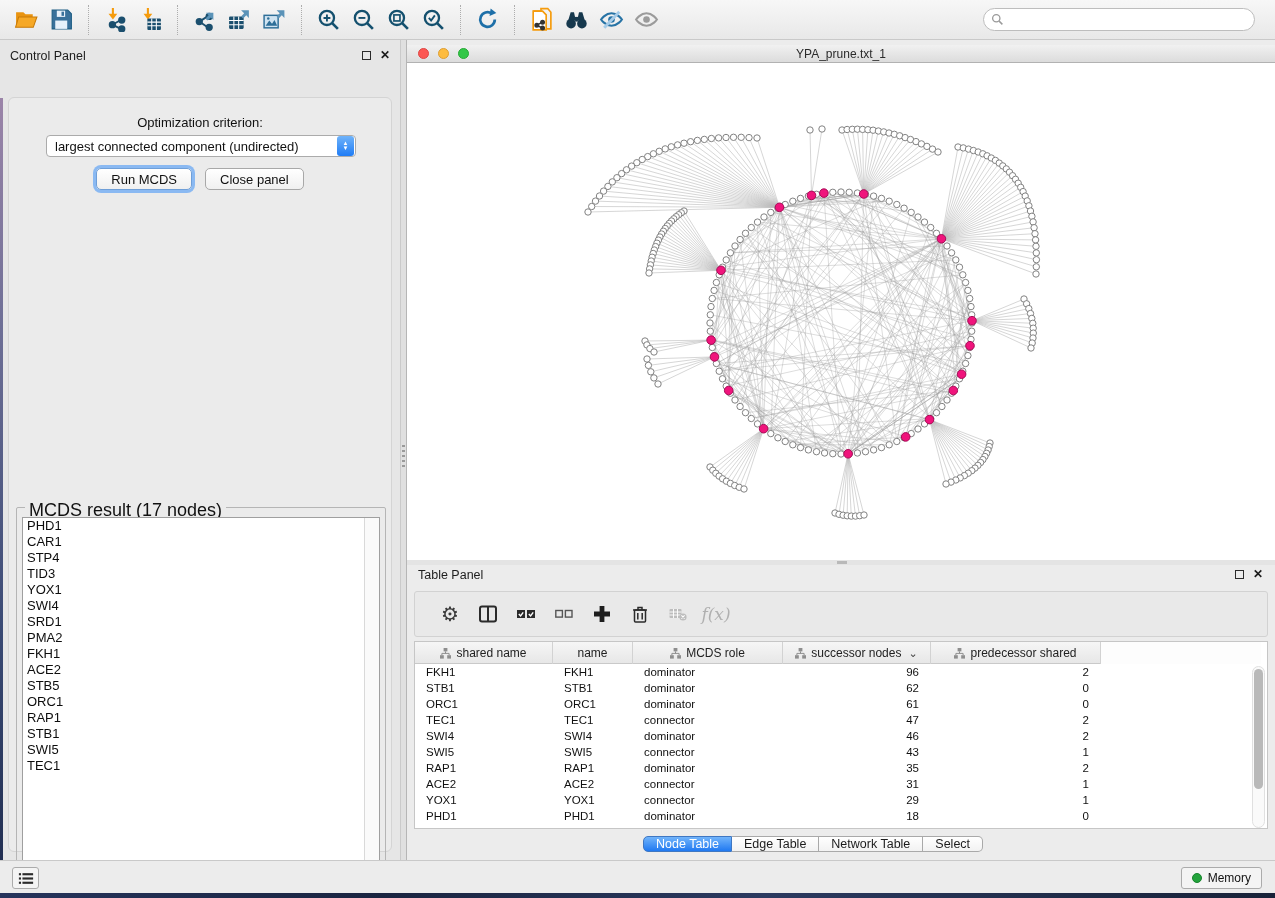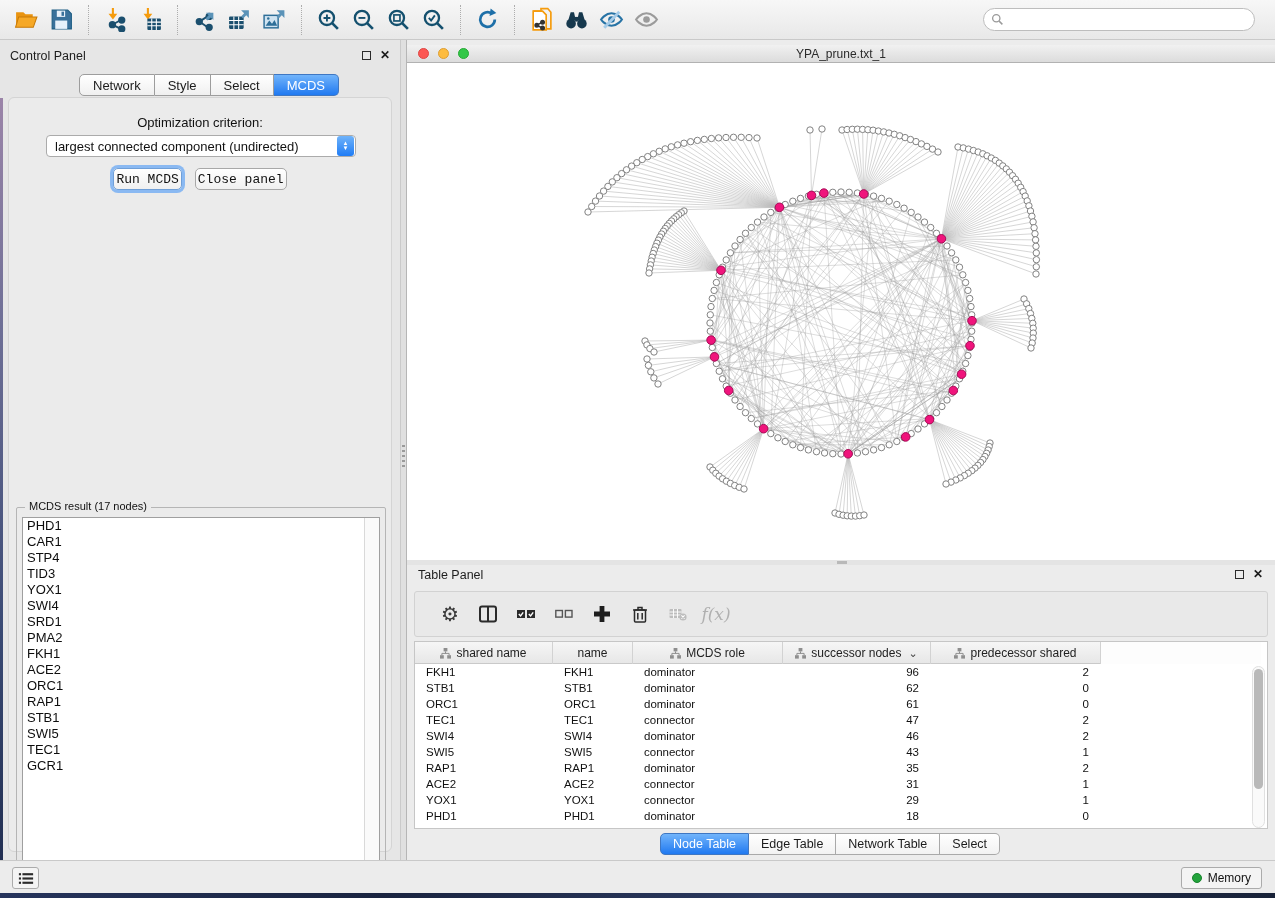--- a/index.html
+++ b/index.html
@@ -43,29 +43,29 @@
   .ctab-content { position:absolute; left:8px; top:57px; width:384px; height:755px;
     background:#ebebeb; border:1px solid #d4d4d4; border-radius:6px; }
   .opt-label { position:absolute; left:0; top:17px; width:100%; text-align:center; font-size:13px; color:#111; }
   .opt-select { position:absolute; left:37px; top:37px; width:310px; height:22px; background:#fff;
     border:1px solid #ababab; border-radius:4px; display:flex; align-items:center; }
   .opt-select .val { flex:1; font-size:13px; color:#111; padding-left:8px; white-space:nowrap; overflow:hidden; }
   .opt-stepper { width:17px; height:20px; margin-right:1px; border-radius:3px;
     background:linear-gradient(#6fb3fa,#1f7cf5); display:flex; flex-direction:column;
     align-items:center; justify-content:center; color:#fff; font-size:6px; line-height:5px; }
   .btn-row { position:absolute; left:0; top:70px; width:100%; display:flex; justify-content:center; gap:13px; }
-  .mac-btn { height:22px; padding:0 2px; background:linear-gradient(#ffffff,#f0f0f0);
+  .mac-btn { height:22px; padding:0 14px; background:linear-gradient(#ffffff,#f0f0f0);
     border:1px solid #a8a8a8; border-radius:5px; font-size:13px; color:#111;
-    display:flex; align-items:center; font-family:Liberation Mono, monospace; }
+    display:flex; align-items:center; font-family:Liberation Sans, sans-serif; }
   .mac-btn.focused { box-shadow:0 0 0 3px rgba(106,168,244,.75); border-color:#6f9fd8; }
 
   .group-box { position:absolute; left:7px; top:409px; width:370px; height:372px;
     border:1px solid #b5b5b5; border-radius:2px; }
   .group-title { position:absolute; left:8px; top:-8px; background:#ebebeb; padding:0 4px;
-    font-size:11px; color:#111; }
+    font-size:18px; color:#111; }
   .mcds-list { position:absolute; left:5px; top:9px; width:358px; height:355px; background:#fff;
     border:1px solid #9f9f9f; overflow:hidden; }
   .mcds-scroll { position:absolute; right:0; top:0; width:15px; height:100%;
     background:#fafafa; border-left:1px solid #d9d9d9; }
   .mcds-item { font-size:13px; color:#0d0d0d; height:16px; line-height:16px; padding-left:4px; }
 
   .vsplit { position:absolute; left:400px; top:40px; width:7px; height:820px; background:#e0e0e0;
     border-left:1px solid #cacaca; border-right:1px solid #b6b6b6; }
   .vsplit .dots { position:absolute; left:1px; top:405px; width:3px; height:22px;
     background:repeating-linear-gradient(#9a9a9a 0 2px, transparent 2px 5px); }
@@ -105,21 +105,21 @@
   .th svg { width:11px; height:11px; }
   .th .sort { font-size:11px; color:#444; margin-left:2px; line-height:8px; }
   .tbody { position:absolute; left:0; top:22px; width:838px; }
   .trow { display:flex; height:16px; line-height:16px; font-size:11.5px; color:#111; }
   .td { padding:0 11px; white-space:nowrap; overflow:hidden; }
   .td.num { text-align:right; padding-right:12px; }
   .tscroll { position:absolute; right:2px; top:24px; width:13px; height:162px; background:#fafafa;
     border:1px solid #e0e0e0; border-radius:7px; }
   .tscroll .thumb { position:absolute; left:1px; top:2px; width:9px; height:120px; background:#b9b9b9; border-radius:5px; }
 
-  .bottom-tabs { position:absolute; left:253px; top:268px; display:flex; height:22px; }
+  .bottom-tabs { position:absolute; left:236px; top:268px; display:flex; height:22px;align-items:center; }
   .btab { min-width:58px; padding:0 12px; display:flex; align-items:center; justify-content:center;
     font-size:12.5px; color:#1c1c1c; background:linear-gradient(#ffffff,#f2f2f2); border:1px solid #a9a9a9; border-left:none; }
   .btab:first-child { border-left:1px solid #a9a9a9; border-radius:5px 0 0 5px; }
   .btab:last-child { border-radius:0 5px 5px 0; }
   .btab.active { background:linear-gradient(#71b4fb,#2079f1); color:#fff; border-color:#3f77c2; }
 
   
   .status-bar { position:absolute; left:0; top:860px; width:1275px; height:33px; background:#ececec;
     border-top:1px solid #c9c9c9; }
   .log-btn { position:absolute; left:12px; top:6px; width:27px; height:22px; background:#f4f4f4;
@@ -291,26 +291,20 @@
   </div>
 
   <div class="control-panel">
     <div class="panel-title-row">
       <span class="panel-title">Control Panel</span>
       <span class="win-ctrls">
         <span class="float-ico"></span>
         <span class="close-ico">✕</span>
       </span>
     </div>
-    <div class="ctabs" id="ctabs">
-        <div class="ctab">Network</div>
-        <div class="ctab">Style</div>
-        <div class="ctab">Select</div>
-        <div class="ctab active">MCDS</div>
-      </div>
 
     <div class="ctab-content">
       <div class="opt-label">Optimization criterion:</div>
       <div class="opt-select">
         <span class="val">largest connected component (undirected)</span>
         <span class="opt-stepper">
           <span>▲</span>
             <span>▼</span>
         </span>
       </div>
@@ -326,26 +320,26 @@
         <div class="mcds-item">PHD1</div>
             <div class="mcds-item">CAR1</div>
             <div class="mcds-item">STP4</div>
             <div class="mcds-item">TID3</div>
             <div class="mcds-item">YOX1</div>
             <div class="mcds-item">SWI4</div>
             <div class="mcds-item">SRD1</div>
             <div class="mcds-item">PMA2</div>
             <div class="mcds-item">FKH1</div>
             <div class="mcds-item">ACE2</div>
+            <div class="mcds-item">STB5</div>
             <div class="mcds-item">ORC1</div>
             <div class="mcds-item">RAP1</div>
             <div class="mcds-item">STB1</div>
             <div class="mcds-item">SWI5</div>
             <div class="mcds-item">TEC1</div>
-            <div class="mcds-item">GCR1</div>
           </div>
       </div>
     </div>
   </div>
 
   <div class="vsplit">
       <div class="dots"></div>
     </div>
   <div class="right-bg"></div>
 

